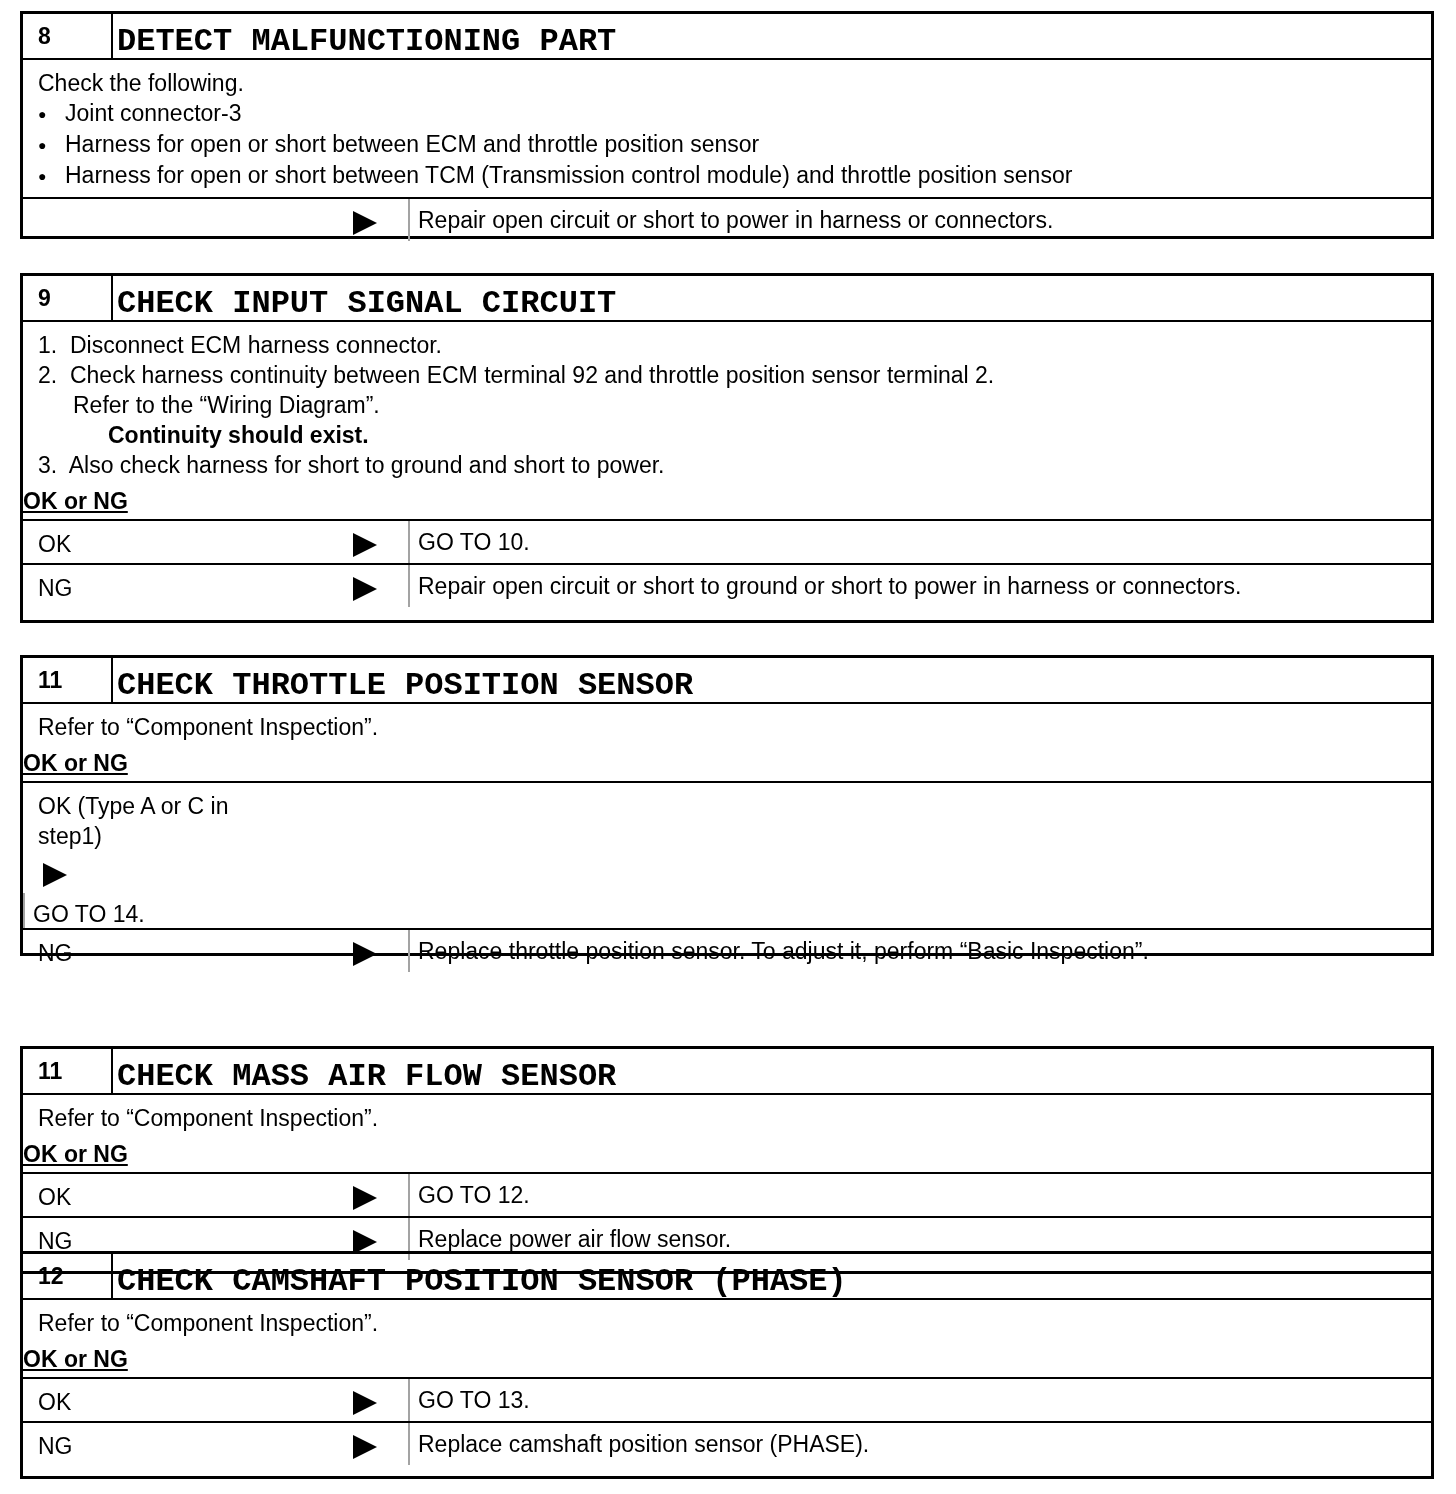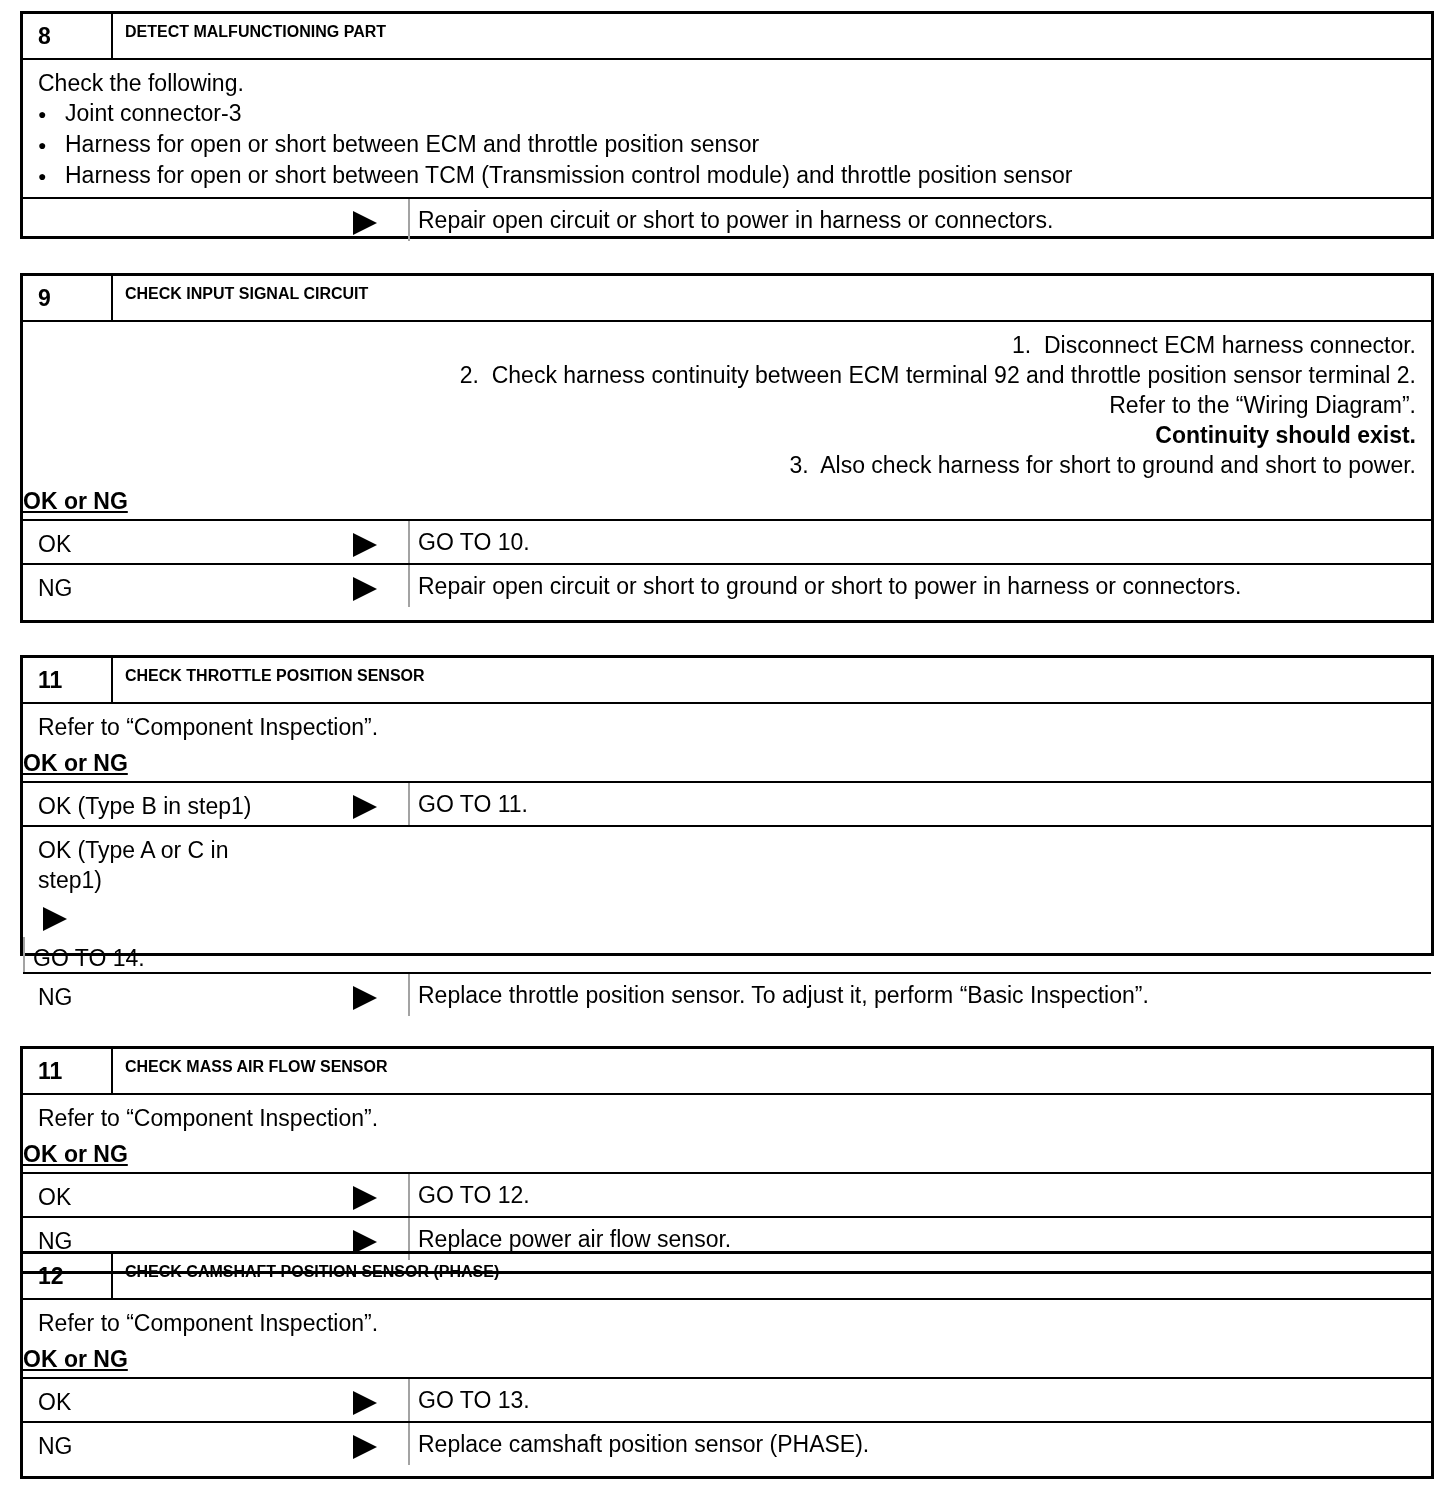--- a/index.html
+++ b/index.html
@@ -7,21 +7,21 @@
     width: 1456px; height: 1494px; position: relative; overflow: hidden;
     font-family: "Liberation Sans", sans-serif; color: #000;
     font-size: 23px;
   }
   .step {
     position: absolute; left: 20px; width: 1414px;
     border: 3px solid #000; box-sizing: border-box;
   }
   .hdr { display: flex; height: 44px; border-bottom: 2px solid #000; }
   .hdr .num { width: 90px; border-right: 2px solid #000; font-weight: bold; padding: 9px 0 0 15px; box-sizing: border-box; }
-  .hdr .title { font-weight: bold; padding: 9px 0 0 12px; font-size: 16px; }
+  .hdr .title { font-weight: bold; padding: 9px 0 0 4px; font-size: 32px; font-family: Liberation Mono, monospace; }
   .body { padding: 8px 15px 6px 15px; line-height: 30px; }
   .body .line { white-space: pre; }
   .body .bullet::before { content: "\25CF"; font-size: 14px; display: inline-block; width: 27px; vertical-align: 2px; }
   .body .indent { padding-left: 35px; }
   .body .indent2 { padding-left: 70px; font-weight: bold; }
   .okng { text-align: left; font-weight: bold; padding: 8px 0 4px 0; text-decoration: underline; }
   .row { display: flex; border-top: 2px solid #000; min-height: 42px; }
   .row .cond { width: 330px; padding: 8px 0 0 15px; box-sizing: border-box; line-height: 30px; }
   .row .arrow { width: 55px; padding-top: 12px; box-sizing: border-box; }
   .row .arrow::before { content: ""; display: inline-block; border-left: 24px solid #000; border-top: 12px solid transparent; border-bottom: 12px solid transparent; }
@@ -46,21 +46,21 @@
     <div class="arrow"></div>
     <div class="action">Repair open circuit or short to power in harness or connectors.</div>
   </div>
 </div>
 
 <div class="step" style="top:273px;height:350px;">
   <div class="hdr">
     <div class="num">9</div>
     <div class="title">CHECK INPUT SIGNAL CIRCUIT</div>
   </div>
-  <div class="body" style="padding-bottom:0;text-align:right;">
+  <div class="body" style="padding-bottom:0;">
     <div class="line">1.  Disconnect ECM harness connector.</div>
     <div class="line">2.  Check harness continuity between ECM terminal 92 and throttle position sensor terminal 2.</div>
     <div class="line indent">Refer to the “Wiring Diagram”.</div>
     <div class="line indent2">Continuity should exist.</div>
     <div class="line">3.  Also check harness for short to ground and short to power.</div>
   </div>
   <div class="okng">OK or NG</div>
   <div class="row">
     <div class="cond">OK</div>
     <div class="arrow"></div>
@@ -75,25 +75,20 @@
 
 <div class="step" style="top:655px;height:301px;">
   <div class="hdr">
     <div class="num">11</div>
     <div class="title">CHECK THROTTLE POSITION SENSOR</div>
   </div>
   <div class="body" style="padding-bottom:0;">
     <div class="line">Refer to “Component Inspection”.</div>
   </div>
   <div class="okng">OK or NG</div>
-  <div class="row">
-    <div class="cond">OK (Type B in step1)</div>
-    <div class="arrow"></div>
-    <div class="action">GO TO 11.</div>
-  </div>
   <div class="row" style="min-height:72px;flex-direction:column;">
     <div class="cond" style="width:310px;padding-right:60px;">OK (Type A or C in step1)</div>
     <div class="arrow" style="margin-left:20px;"></div>
     <div class="action">GO TO 14.</div>
   </div>
   <div class="row">
     <div class="cond">NG</div>
     <div class="arrow"></div>
     <div class="action">Replace throttle position sensor. To adjust it, perform “Basic Inspection”.</div>
   </div>

